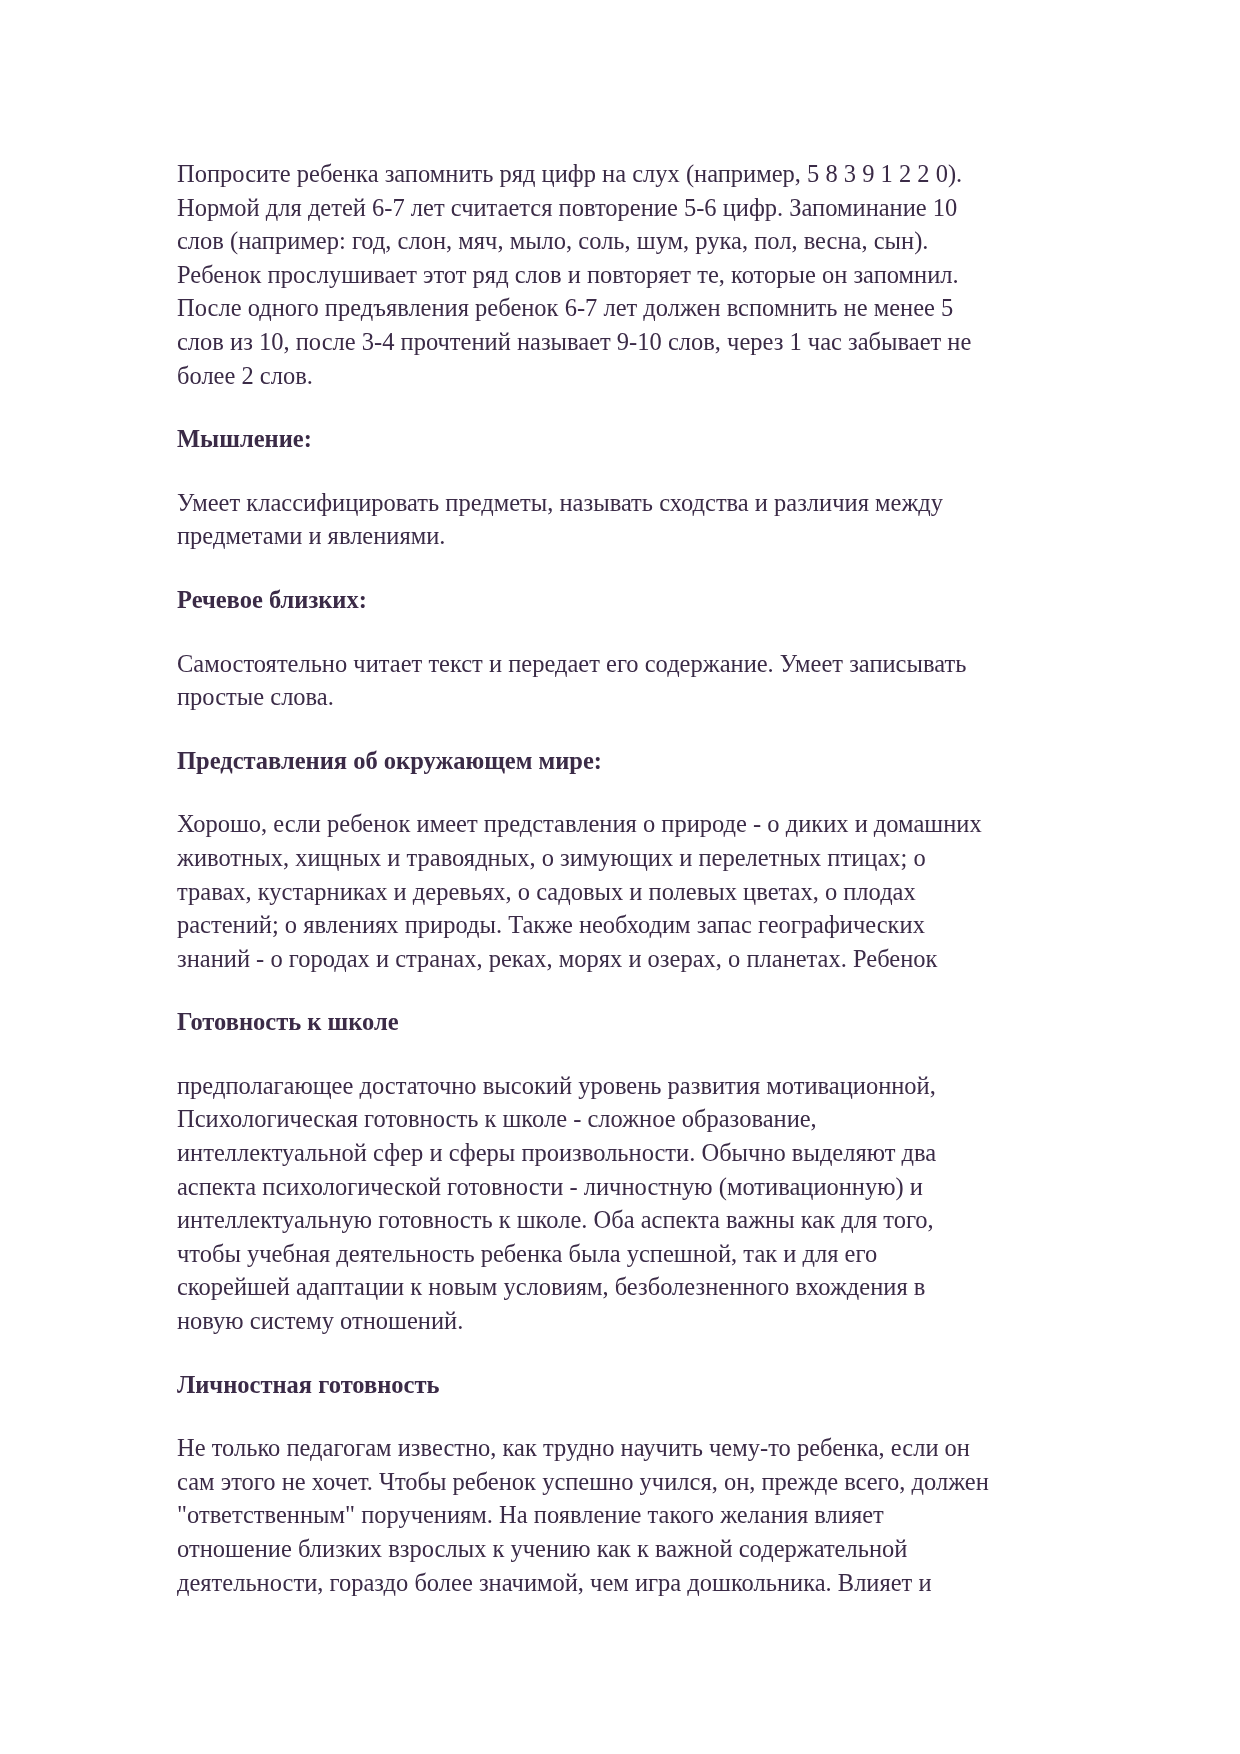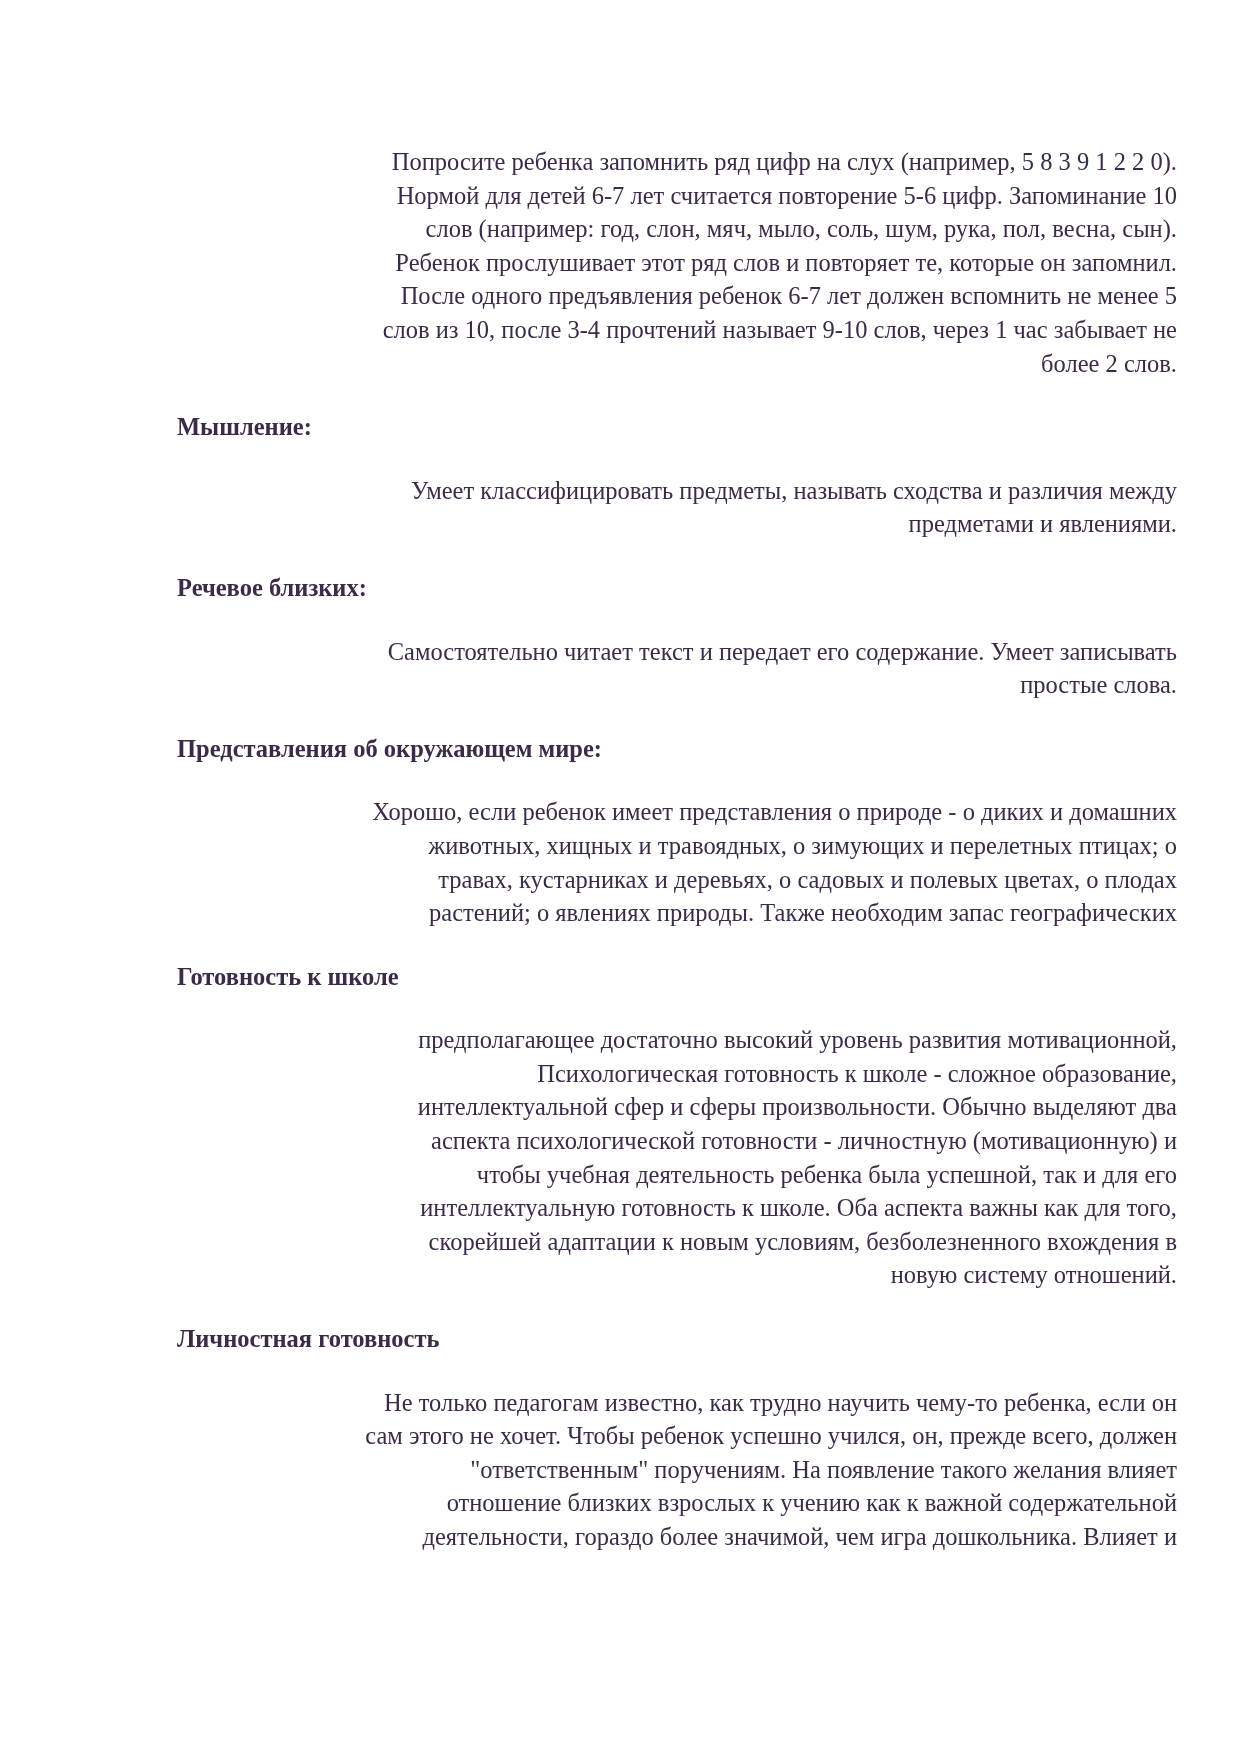--- a/index.html
+++ b/index.html
@@ -3,21 +3,21 @@
   <meta charset="utf-8">
   <style>
     html, body { margin: 0; padding: 0; background: #ffffff; }
     body { width: 1240px; height: 1754px; position: relative; overflow: hidden; }
     .page {
       position: absolute; left: 177px; top: 145px; width: 1000px;
       font-family: "Liberation Serif", "DejaVu Serif", serif;
       font-size: 24.5px; line-height: 33.6px; color: #3b2b47;
     }
     .line { white-space: nowrap; display: block; }
-    .para { margin: 0 0 30px 0; text-align: right; }
+    .para { margin: 12px 0 30px 0; }
     .heading { font-weight: bold; margin: 0 0 30px 0; }
     .plain-heading { font-weight: bold; margin: 0 0 30px 0; }
   </style>
 </head>
 <body>
 
 <div class="page">
 
   <div class="para">
     <span class="line">Попросите ребенка запомнить ряд цифр на слух (например, 5 8 3 9 1 2 2 0).</span>
@@ -40,30 +40,31 @@
     <span class="line">Самостоятельно читает текст и передает его содержание. Умеет записывать</span>
     <span class="line">простые слова.</span>
   </div>
 
   <div class="heading">Представления об окружающем мире:</div>
   <div class="para">
     <span class="line">Хорошо, если ребенок имеет представления о природе - о диких и домашних</span>
     <span class="line">животных, хищных и травоядных, о зимующих и перелетных птицах; о</span>
     <span class="line">травах, кустарниках и деревьях, о садовых и полевых цветах, о плодах</span>
     <span class="line">растений; о явлениях природы. Также необходим запас географических</span>
+    <span class="line">знаний - о городах и странах, реках, морях и озерах, о планетах. Ребенок</span>
   </div>
 
   <div class="plain-heading">Готовность к школе</div>
   <div class="para">
     <span class="line">предполагающее достаточно высокий уровень развития мотивационной,</span>
     <span class="line">Психологическая готовность к школе - сложное образование,</span>
     <span class="line">интеллектуальной сфер и сферы произвольности. Обычно выделяют два</span>
     <span class="line">аспекта психологической готовности - личностную (мотивационную) и</span>
+    <span class="line">интеллектуальную готовность к школе. Оба аспекта важны как для того,</span>
     <span class="line">чтобы учебная деятельность ребенка была успешной, так и для его</span>
-    <span class="line">интеллектуальную готовность к школе. Оба аспекта важны как для того,</span>
     <span class="line">скорейшей адаптации к новым условиям, безболезненного вхождения в</span>
     <span class="line">новую систему отношений.</span>
   </div>
 
   <div class="heading">Личностная готовность</div>
   <div class="para">
     <span class="line">Не только педагогам известно, как трудно научить чему-то ребенка, если он</span>
     <span class="line">сам этого не хочет. Чтобы ребенок успешно учился, он, прежде всего, должен</span>
     <span class="line">"ответственным" поручениям. На появление такого желания влияет</span>
     <span class="line">отношение близких взрослых к учению как к важной содержательной</span>

